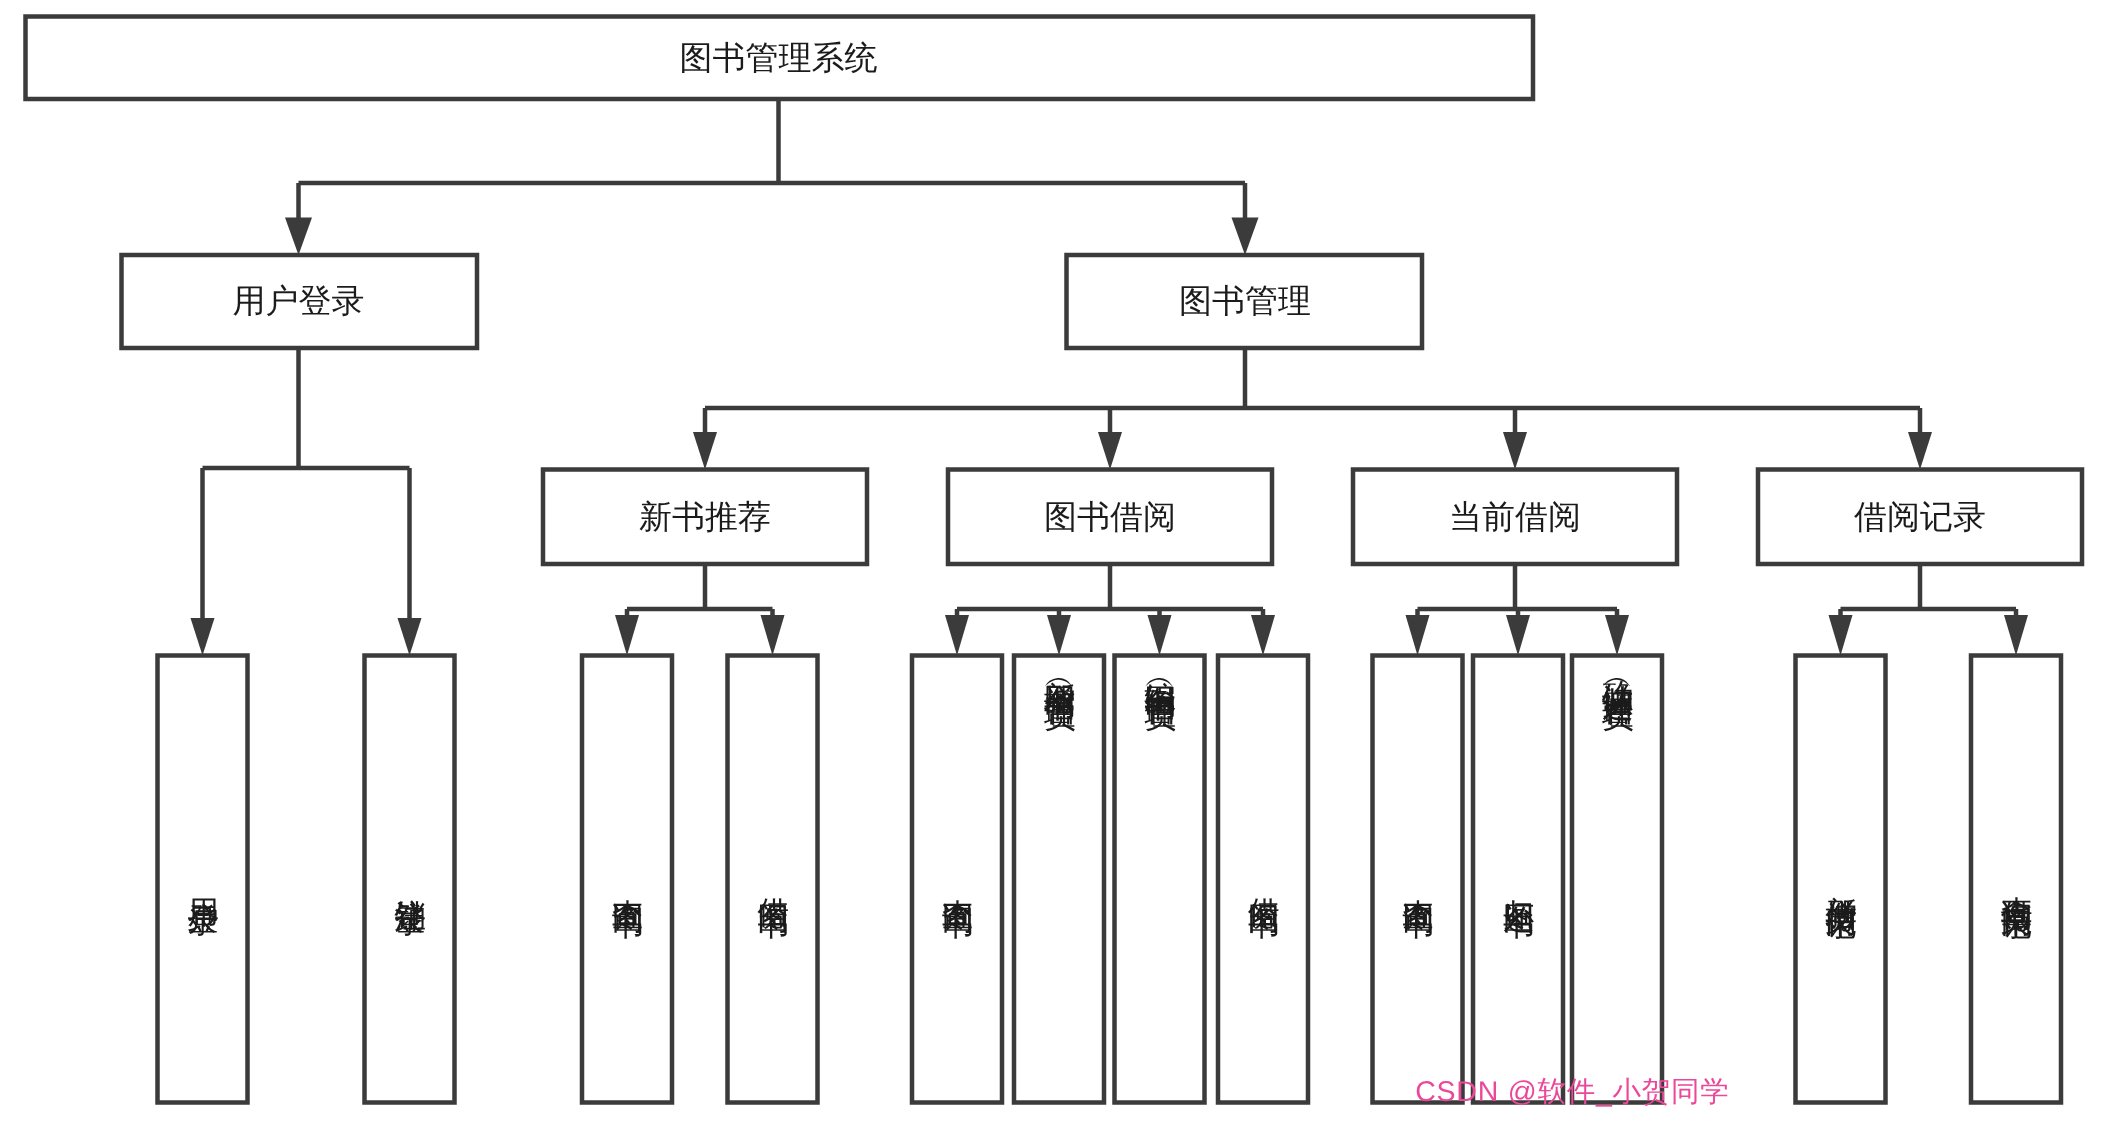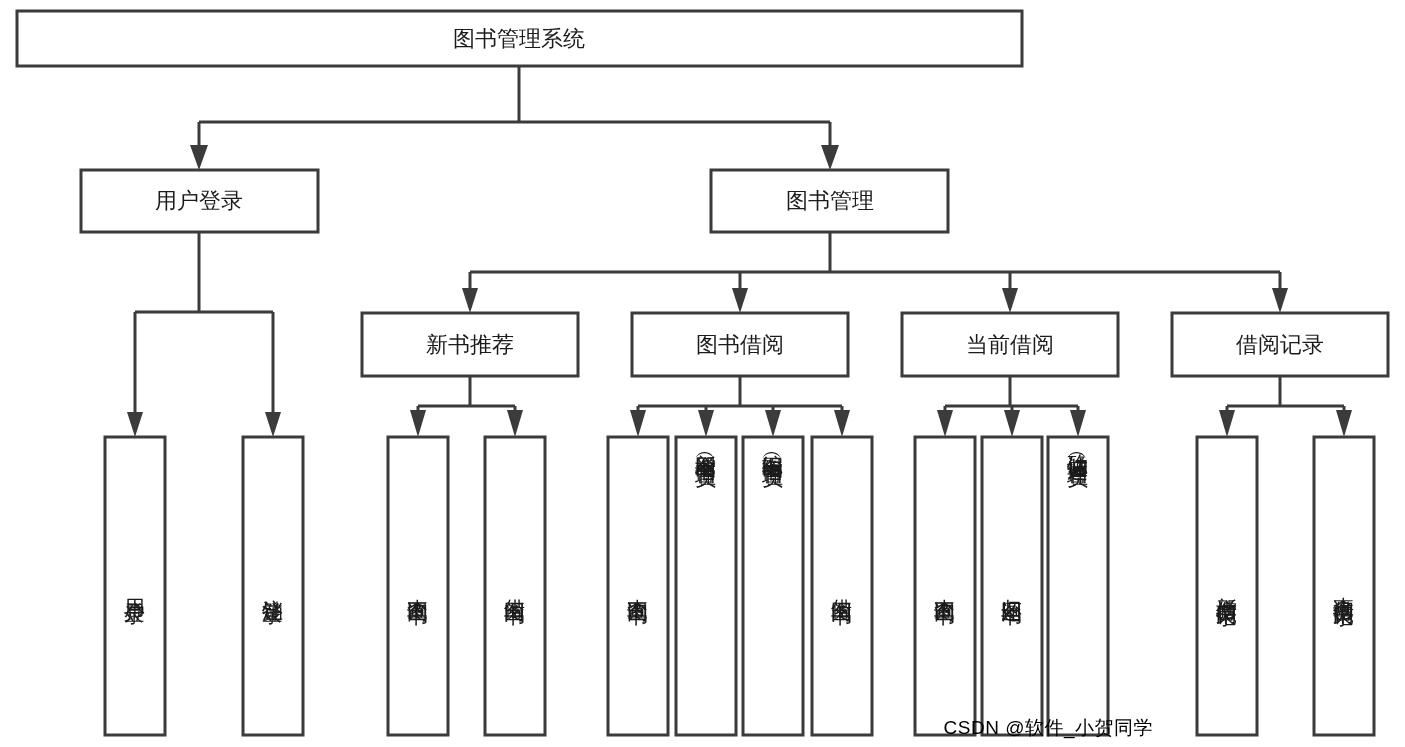--- a/index.html
+++ b/index.html
@@ -65,21 +65,21 @@
     align-items: center;
     justify-content: center;
     pointer-events: none;
   }
   #watermark {
     position: absolute;
     right: 8px;
     bottom: 6px;
     font-family: "Liberation Sans", "DejaVu Sans", sans-serif;
     font-size: 19px;
-    color: #000000;
+    color: #ec4899;
     white-space: nowrap;
     letter-spacing: 0.5px;
   }
 </style>
 </head>
 <body>
 
 <div id="diagram-root">
 
   <svg id="flow" viewBox="0 0 1405 747">

